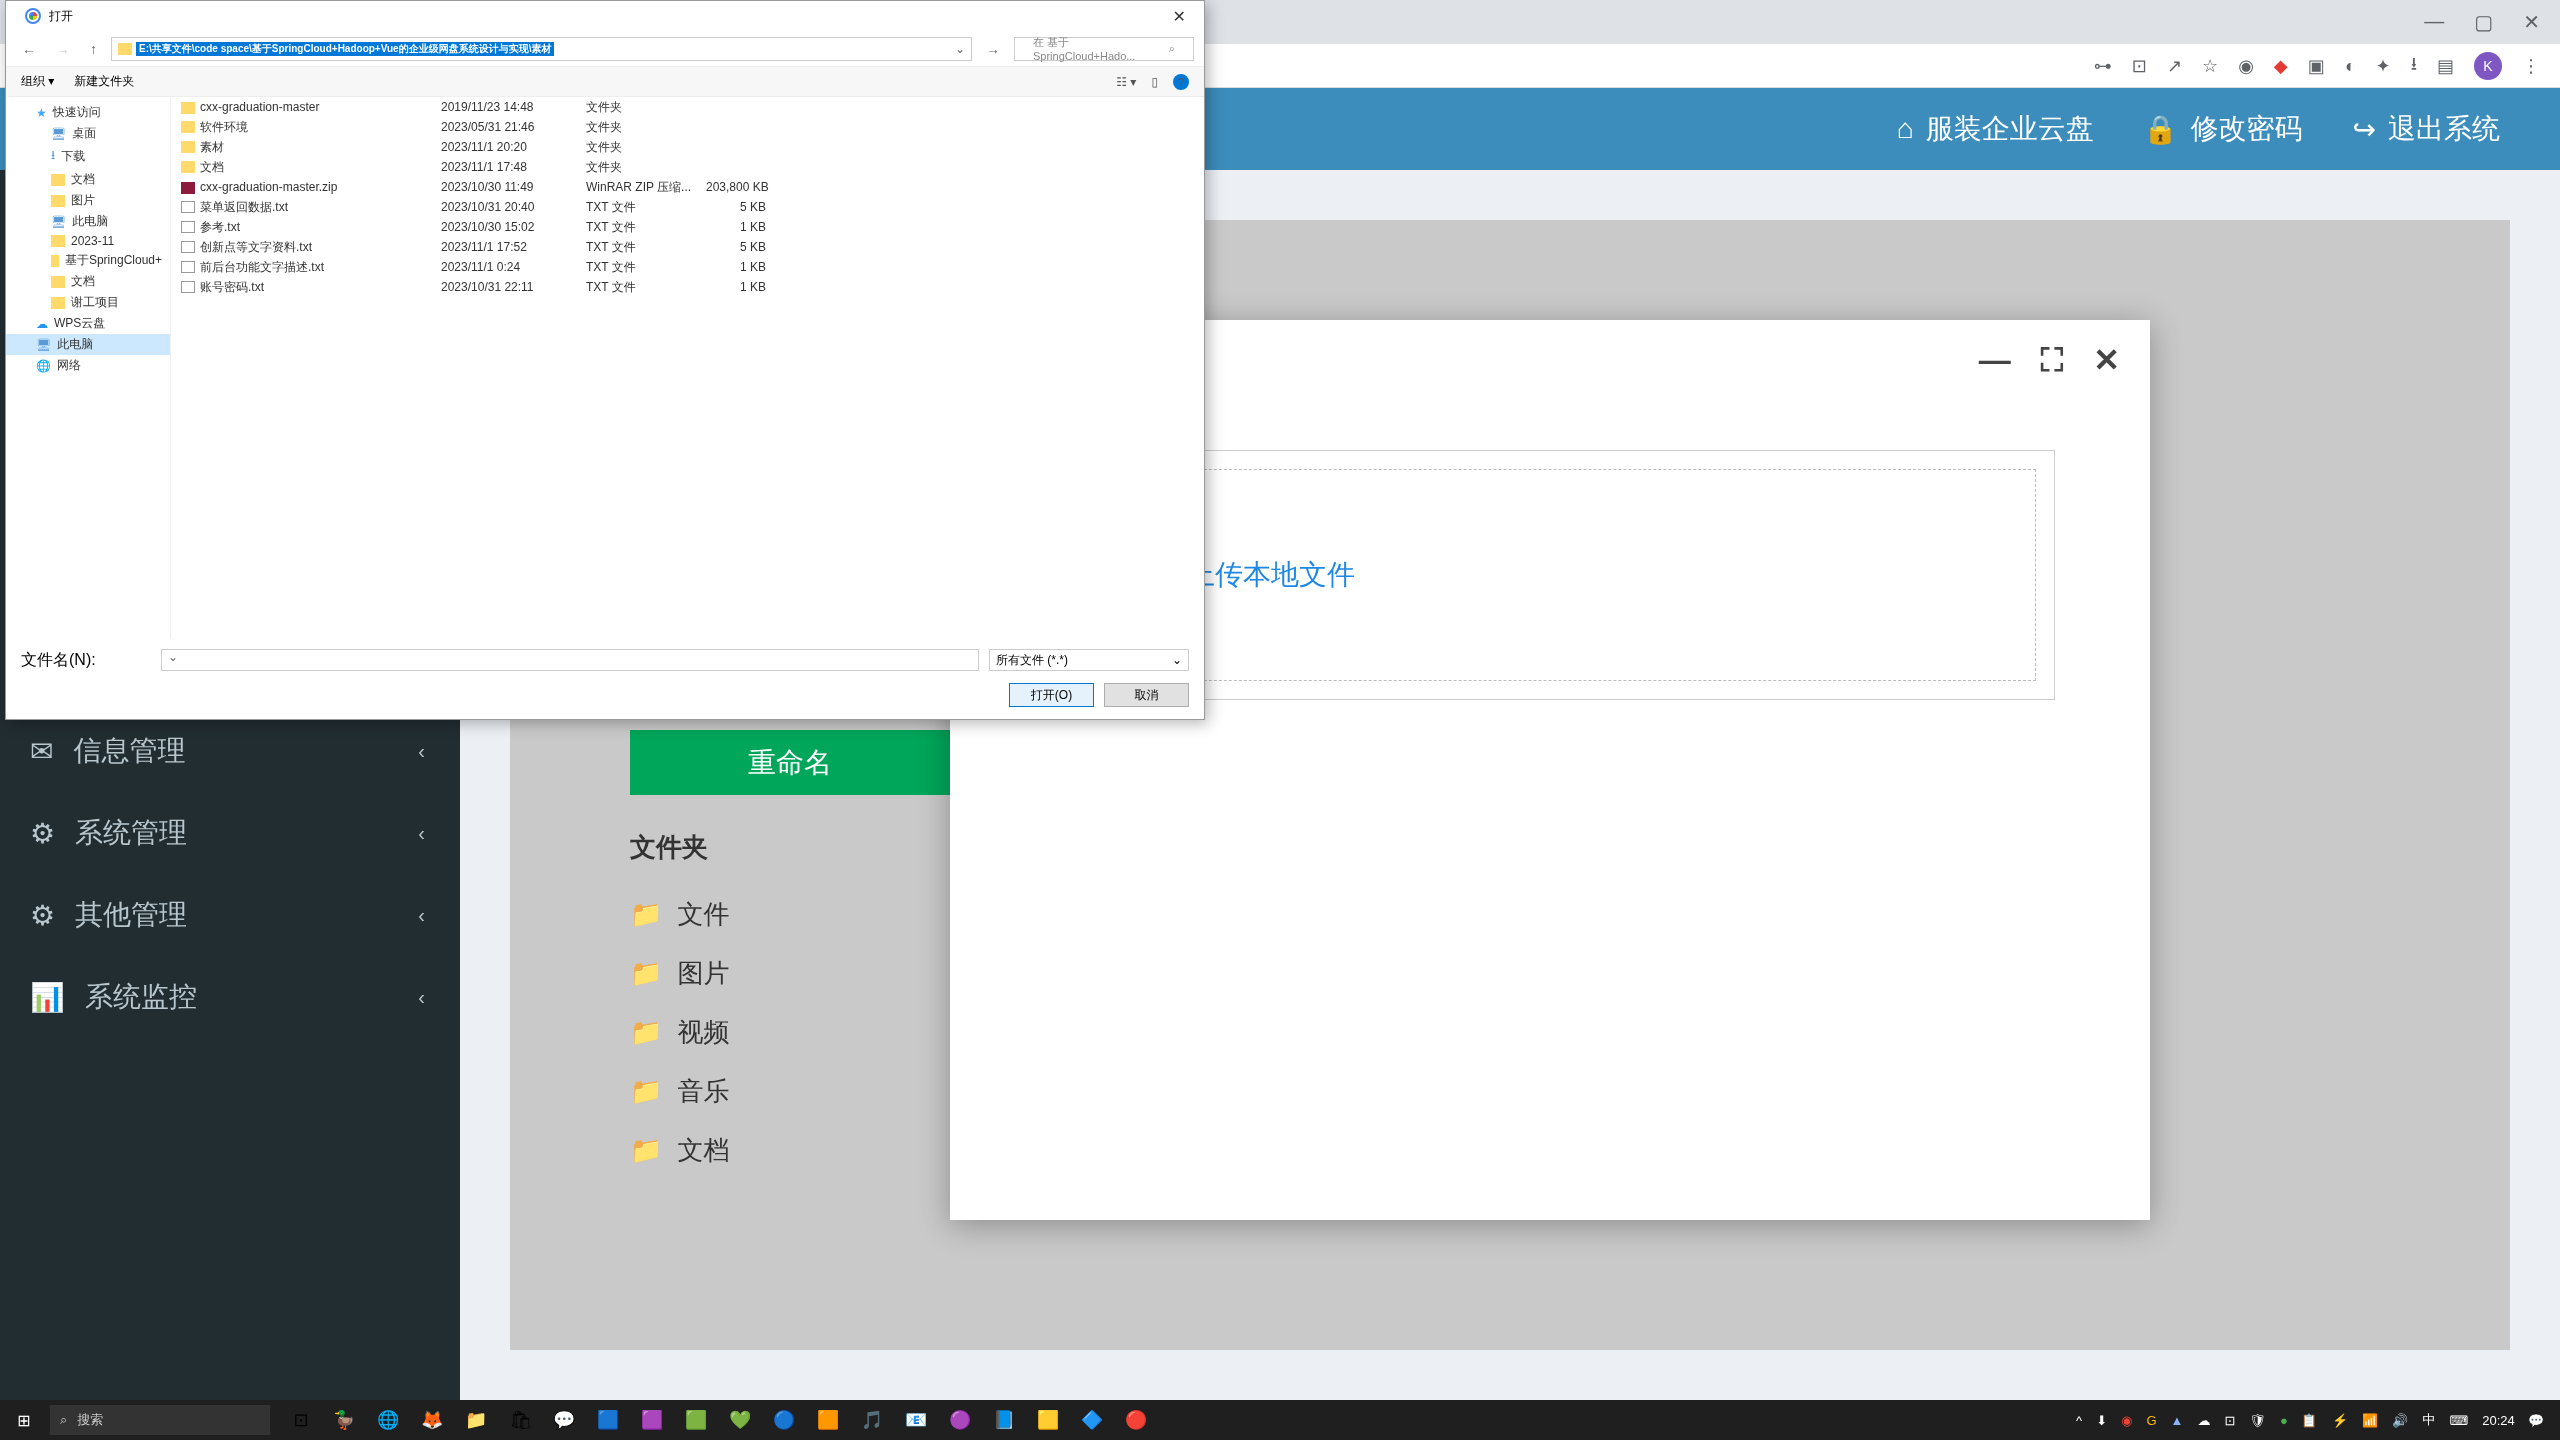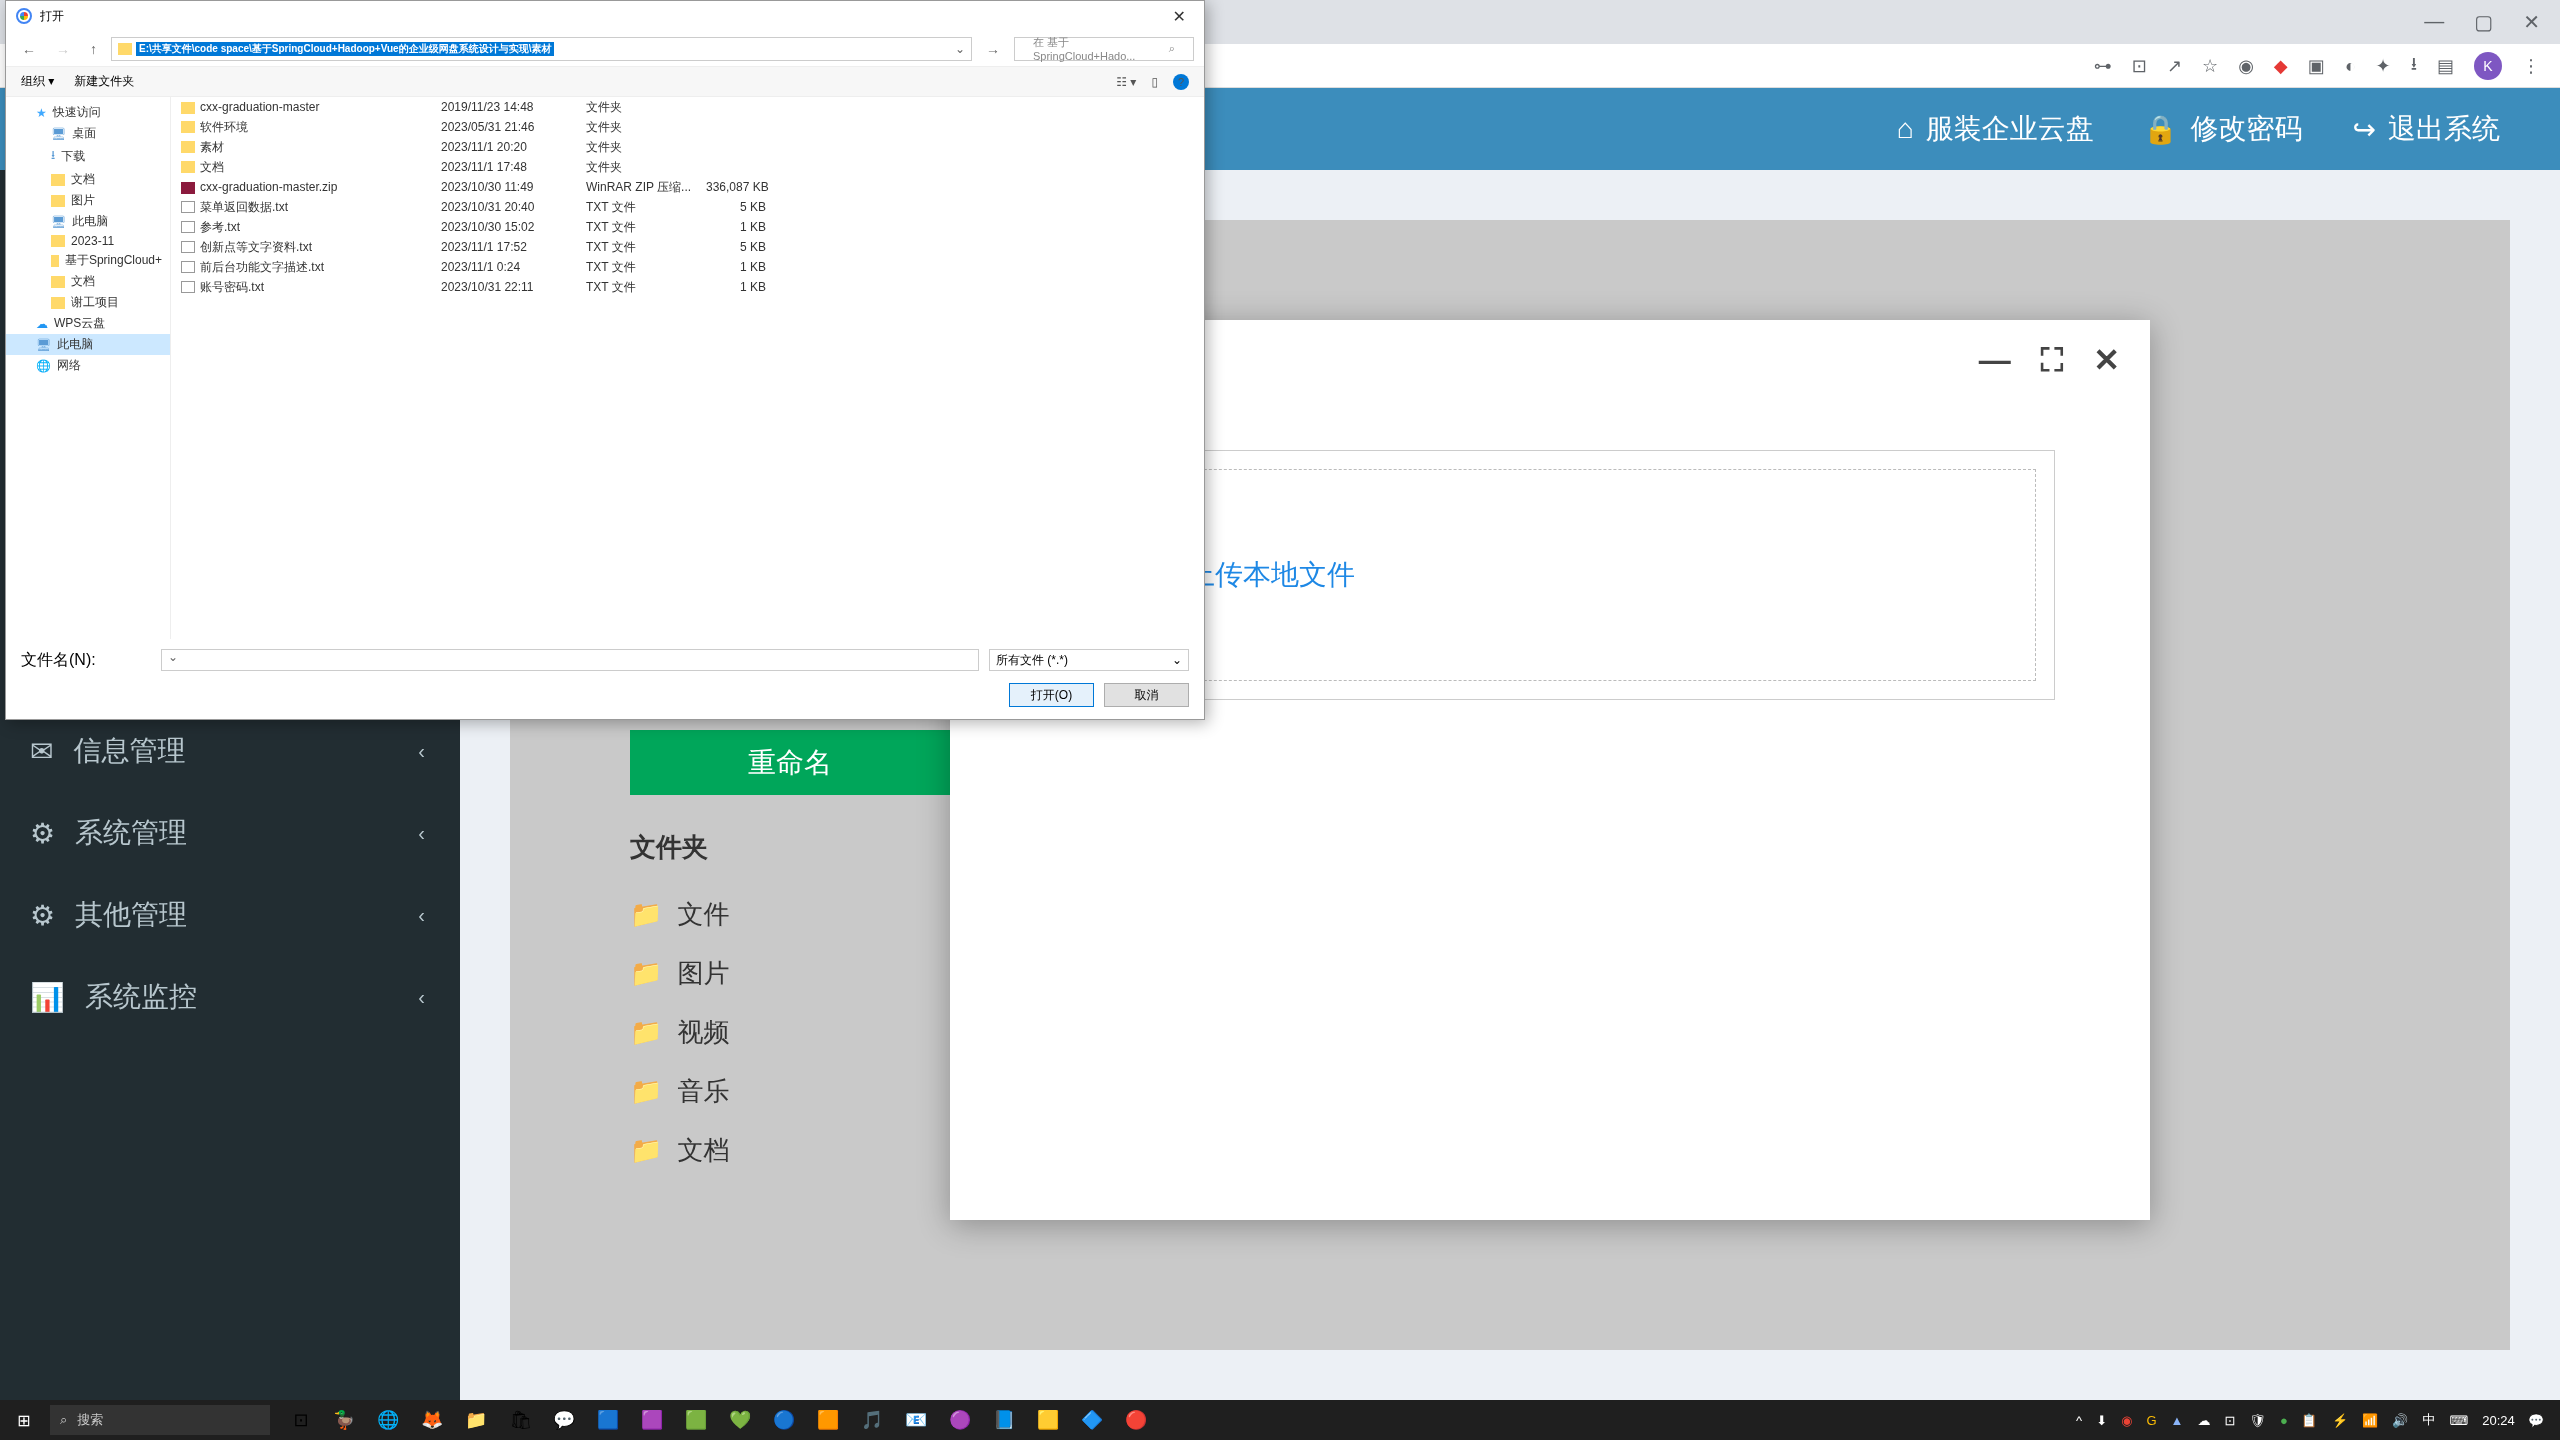--- a/index.html
+++ b/index.html
@@ -36,21 +36,21 @@
 .upload-modal { position: absolute; top: 100px; left: 440px; width: 1200px; height: 900px; background: #fff; box-shadow: 0 5px 30px rgba(0,0,0,0.3); z-index: 10; }
 .modal-titlebar { height: 80px; display: flex; justify-content: flex-end; align-items: center; padding: 0 30px; gap: 30px; }
 .modal-titlebar span { font-size: 32px; color: #444; font-weight: bold; }
 .upload-box-outer { margin: 50px auto; width: 1010px; height: 250px; border: 1px solid #ccc; padding: 18px; }
 .upload-box-inner { width: 100%; height: 100%; border: 1px dashed #bbb; display: flex; align-items: center; padding-left: 30px; }
 .upload-text { font-size: 28px; color: #1e88e5; display: flex; align-items: center; gap: 8px; }
 .upload-icon { width: 28px; height: 28px; border-radius: 50%; background: #1e88e5; color: #fff; display: flex; align-items: center; justify-content: center; font-size: 18px; }
 
 
 .file-dialog { position: absolute; top: 0; left: 5px; width: 1200px; height: 720px; background: #fff; border: 1px solid #999; box-shadow: 3px 3px 15px rgba(0,0,0,0.3); z-index: 100; font-size: 12px; }
-.fd-title { height: 30px; display: flex; align-items: center; padding: 0 10px; }
+.fd-title { height: 30px; display: flex; align-items: center; padding: 0 10px; margin-left: 9px; }
 .fd-title-icon { width: 16px; height: 16px; border-radius: 50%; border: 2px solid #4285f4; margin-right: 8px; position: relative; }
 .fd-title-icon::after { content: ""; position: absolute; inset: 2px; border-radius: 50%; background: conic-gradient(#ea4335 0 90deg, #fbbc05 90deg 180deg, #34a853 180deg 270deg, #4285f4 270deg); }
 .fd-close { margin-left: auto; font-size: 16px; color: #333; padding: 0 8px; }
 .fd-nav { height: 36px; display: flex; align-items: center; padding: 0 10px; gap: 8px; border-bottom: 1px solid #eee; }
 .fd-nav-btn { color: #666; padding: 0 6px; font-size: 14px; }
 .fd-path { flex: 1; height: 24px; border: 1px solid #ccc; background: #fff; display: flex; align-items: center; padding: 0 6px; position: relative; }
 .fd-path-text { background: #0078d7; color: #fff; padding: 0 3px; font-size: 10px; font-weight: bold; }
 .fd-path-folder { width: 14px; height: 12px; background: #ffd96a; margin-right: 4px; }
 .fd-path-drop { margin-left: auto; color: #666; }
 .fd-search { width: 180px; height: 24px; border: 1px solid #ccc; display: flex; align-items: center; padding: 0 18px; color: #888; font-size: 11px; }
@@ -328,21 +328,21 @@
           <div class="fd-row">
             <div class="fd-cell c-name"><span class="row-icon ri-folder"></span>文档</div>
             <div class="fd-cell c-date">2023/11/1 17:48</div>
             <div class="fd-cell c-type">文件夹</div>
             <div class="fd-cell c-size"></div>
           </div>
           <div class="fd-row">
             <div class="fd-cell c-name"><span class="row-icon ri-zip"></span>cxx-graduation-master.zip</div>
             <div class="fd-cell c-date">2023/10/30 11:49</div>
             <div class="fd-cell c-type">WinRAR ZIP 压缩...</div>
-            <div class="fd-cell c-size">336,087 KB</div>
+            <div class="fd-cell c-size">203,800 KB</div>
           </div>
           <div class="fd-row">
             <div class="fd-cell c-name"><span class="row-icon ri-txt"></span>菜单返回数据.txt</div>
             <div class="fd-cell c-date">2023/10/31 20:40</div>
             <div class="fd-cell c-type">TXT 文件</div>
             <div class="fd-cell c-size">5 KB</div>
           </div>
           <div class="fd-row">
             <div class="fd-cell c-name"><span class="row-icon ri-txt"></span>参考.txt</div>
             <div class="fd-cell c-date">2023/10/30 15:02</div>

